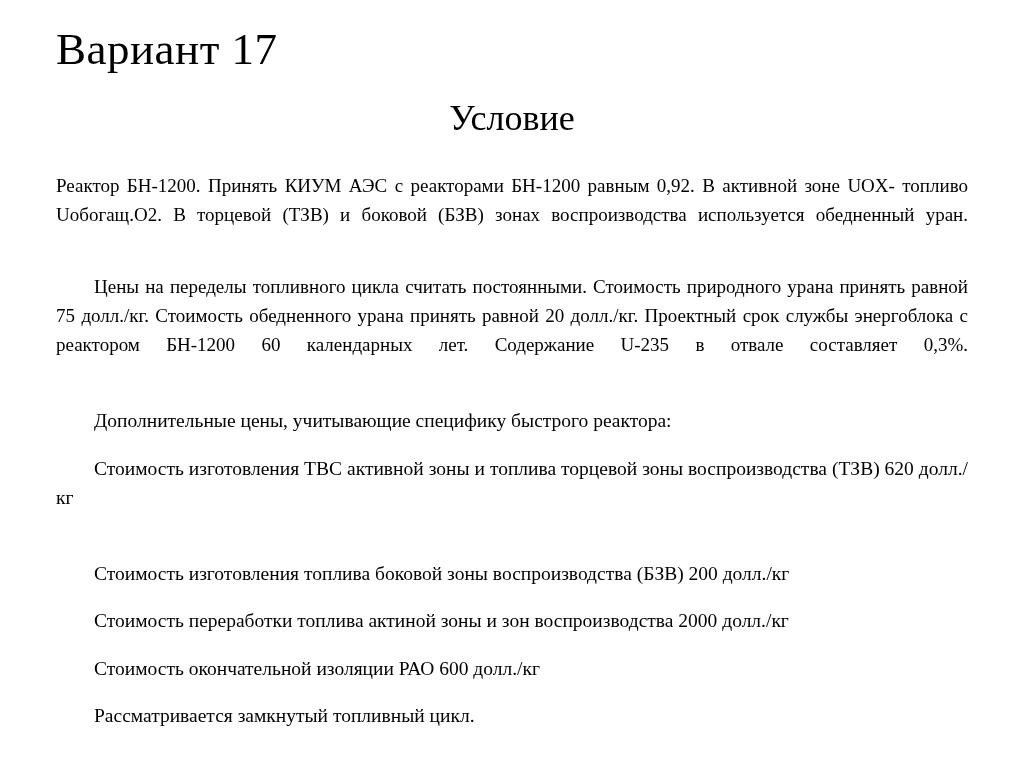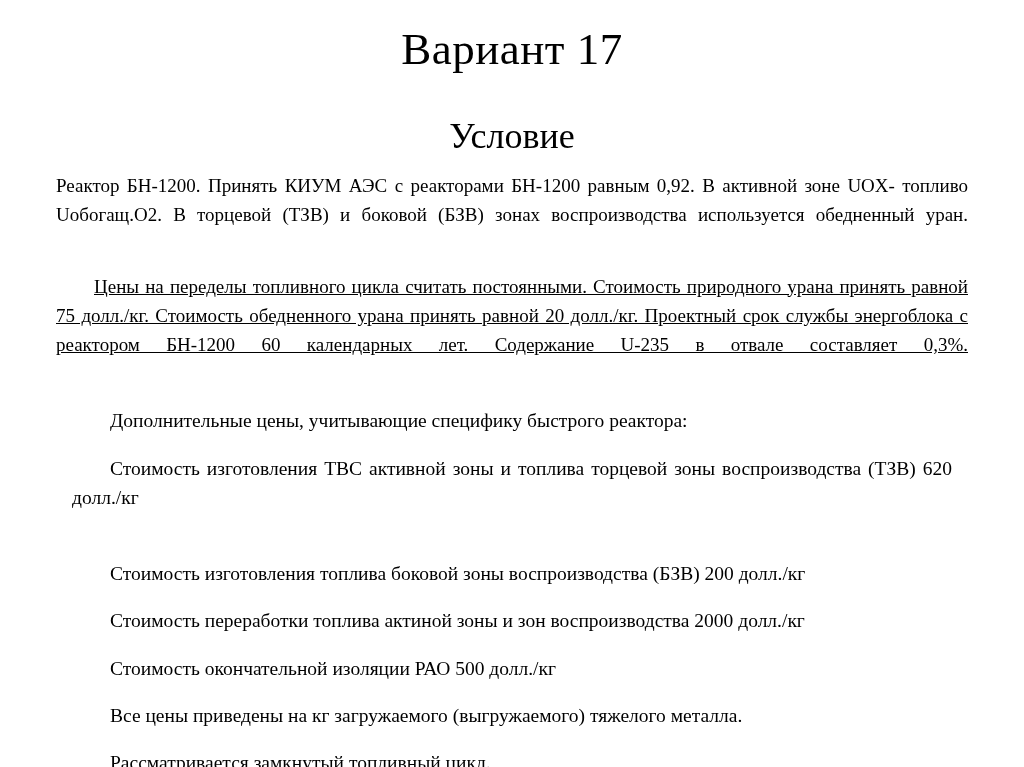--- a/index.html
+++ b/index.html
@@ -20,32 +20,32 @@
     overflow: hidden;
     box-sizing: border-box;
   }
 
   
   .slide-title {
     position: absolute;
     top: 22px;
     left: 56px;
     width: 912px;
-    text-align: center;
+    text-align: left;
     font-size: 45px;
     line-height: 54px;
     font-weight: 400;
     letter-spacing: 0.5px;
     white-space: nowrap;
   }
 
   
   .slide-subtitle {
     position: absolute;
-    top: 114px;
+    top: 96px;
     left: 56px;
     width: 912px;
     text-align: center;
     font-size: 36px;
     line-height: 44px;
     font-weight: 400;
   }
 
   
   .body-block {
@@ -66,29 +66,28 @@
   .para.justified-block {
     text-align: justify;
   }
   .para.justified-block::after {
     content: "";
     display: inline-block;
     width: 100%;
   }
   .para.indent-first {
     text-indent: 38px;
-    text-decoration: underline;
   }
   .para.gap-above {
     margin-top: 13px;
   }
 
   
   .line-item {
-    margin: 16px;
+    margin: 0;
     font-size: 19.5px;
     line-height: 29.2px;
     text-align: left;
     padding-left: 38px;
   }
   .line-item.spaced {
     margin-top: 18px;
   }
   
   .line-item.hang {
@@ -126,20 +125,19 @@
     <p class="line-item spaced">Дополнительные цены, учитывающие специфику быстрого реактора:</p>
 
     <p class="line-item hang spaced">
         <span class="wrap-inner">Стоимость изготовления ТВС активной зоны и топлива торцевой зоны воспроизводства (ТЗВ) 620 долл./кг</span>
       </p>
 
     <p class="line-item spaced">Стоимость изготовления топлива боковой зоны воспроизводства (БЗВ) 200 долл./кг</p>
 
     <p class="line-item spaced">Стоимость переработки топлива актиной зоны и зон воспроизводства 2000 долл./кг</p>
 
-    <p class="line-item spaced">Стоимость окончательной изоляции РАО 500 долл./кг</p>
+    <p class="line-item spaced">Стоимость окончательной изоляции РАО 600 долл./кг</p>
 
-    <p class="line-item spaced">Все цены приведены на кг загружаемого (выгружаемого) тяжелого металла.</p>
 
     <p class="line-item spaced">Рассматривается замкнутый топливный цикл.</p>
 
   </div>
 </div>
 
 </body></html>

